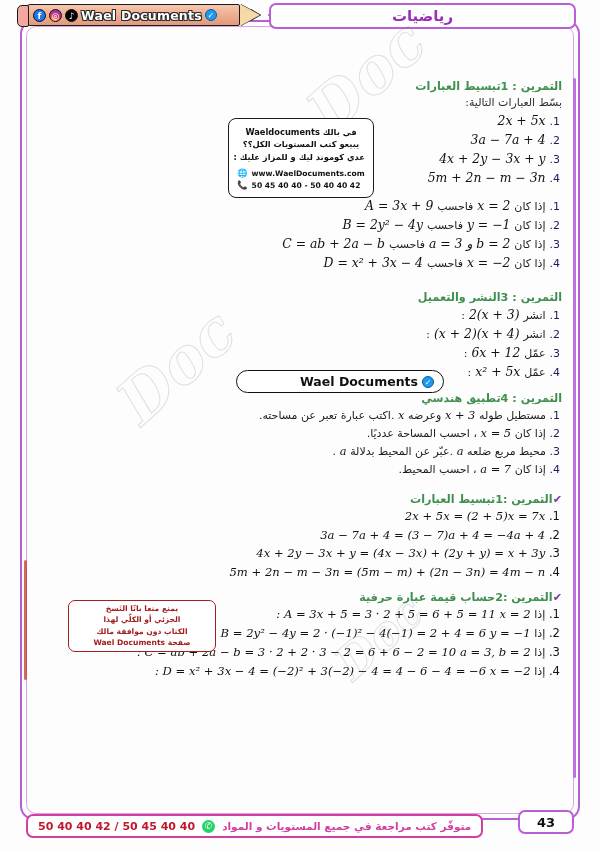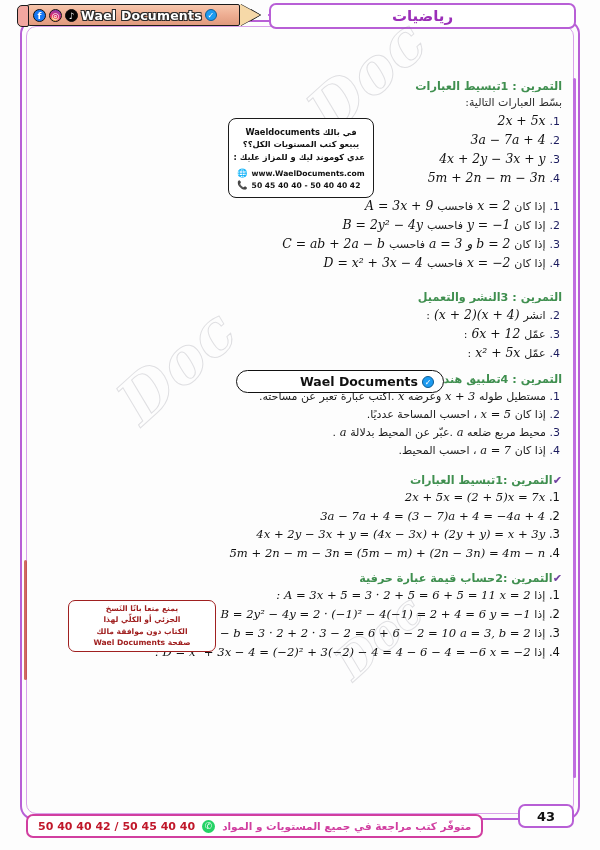--- a/index.html
+++ b/index.html
@@ -207,21 +207,21 @@
     height: 24px; padding: 0 10px;
     border: 2px solid #d13fa0; border-radius: 7px;
     background: #fff; display: flex; align-items: center; gap: 7px;
     direction: rtl;
   }
   .foot-text { font-size: 10.5px; font-weight: bold; color: #d13fa0; white-space: nowrap; }
   .foot-phone { font-size: 11px; font-weight: bold; color: #c0182a; direction: ltr; white-space: nowrap; }
   .wa { width: 13px; height: 13px; border-radius: 50%; background: #25d366;
         color: #fff; font-size: 9px; line-height: 13px; text-align: center; }
   .pagenum-box {
-    position: absolute; right: 26px; bottom: 16px;
+    position: absolute; right: 26px; bottom: 10px;
     width: 56px; height: 24px;
     border: 2px solid #b85fd6; border-radius: 7px; background: #fff;
     display: flex; align-items: center; justify-content: center;
   }
   .pagenum { font-size: 13px; font-weight: bold; color: #111; }
 </style>
 </head>
 <body>
 
 <div id="page">
@@ -304,20 +304,26 @@
         <span class="ar">إذا كان</span>
         <span class="math">x = −2</span>
         <span class="ar">فاحسب</span>
         <span class="math">D = x² + 3x − 4</span>
       </div>
     </div>
 
     <div class="blk" style="margin-top:20px;">
       <div class="ex-head">التمرين : 3النشر والتعميل</div>
       <div class="item">
+        <span class="num">1.</span>
+        <span class="ar">انشر</span>
+        <span class="math">2(x + 3)</span>
+        <span class="ar">:</span>
+      </div>
+      <div class="item">
         <span class="num">2.</span>
         <span class="ar">انشر</span>
         <span class="math">(x + 2)(x + 4)</span>
         <span class="ar">:</span>
       </div>
       <div class="item">
         <span class="num">3.</span>
         <span class="ar">عمّل</span>
         <span class="math">6x + 12</span>
         <span class="ar">:</span>

